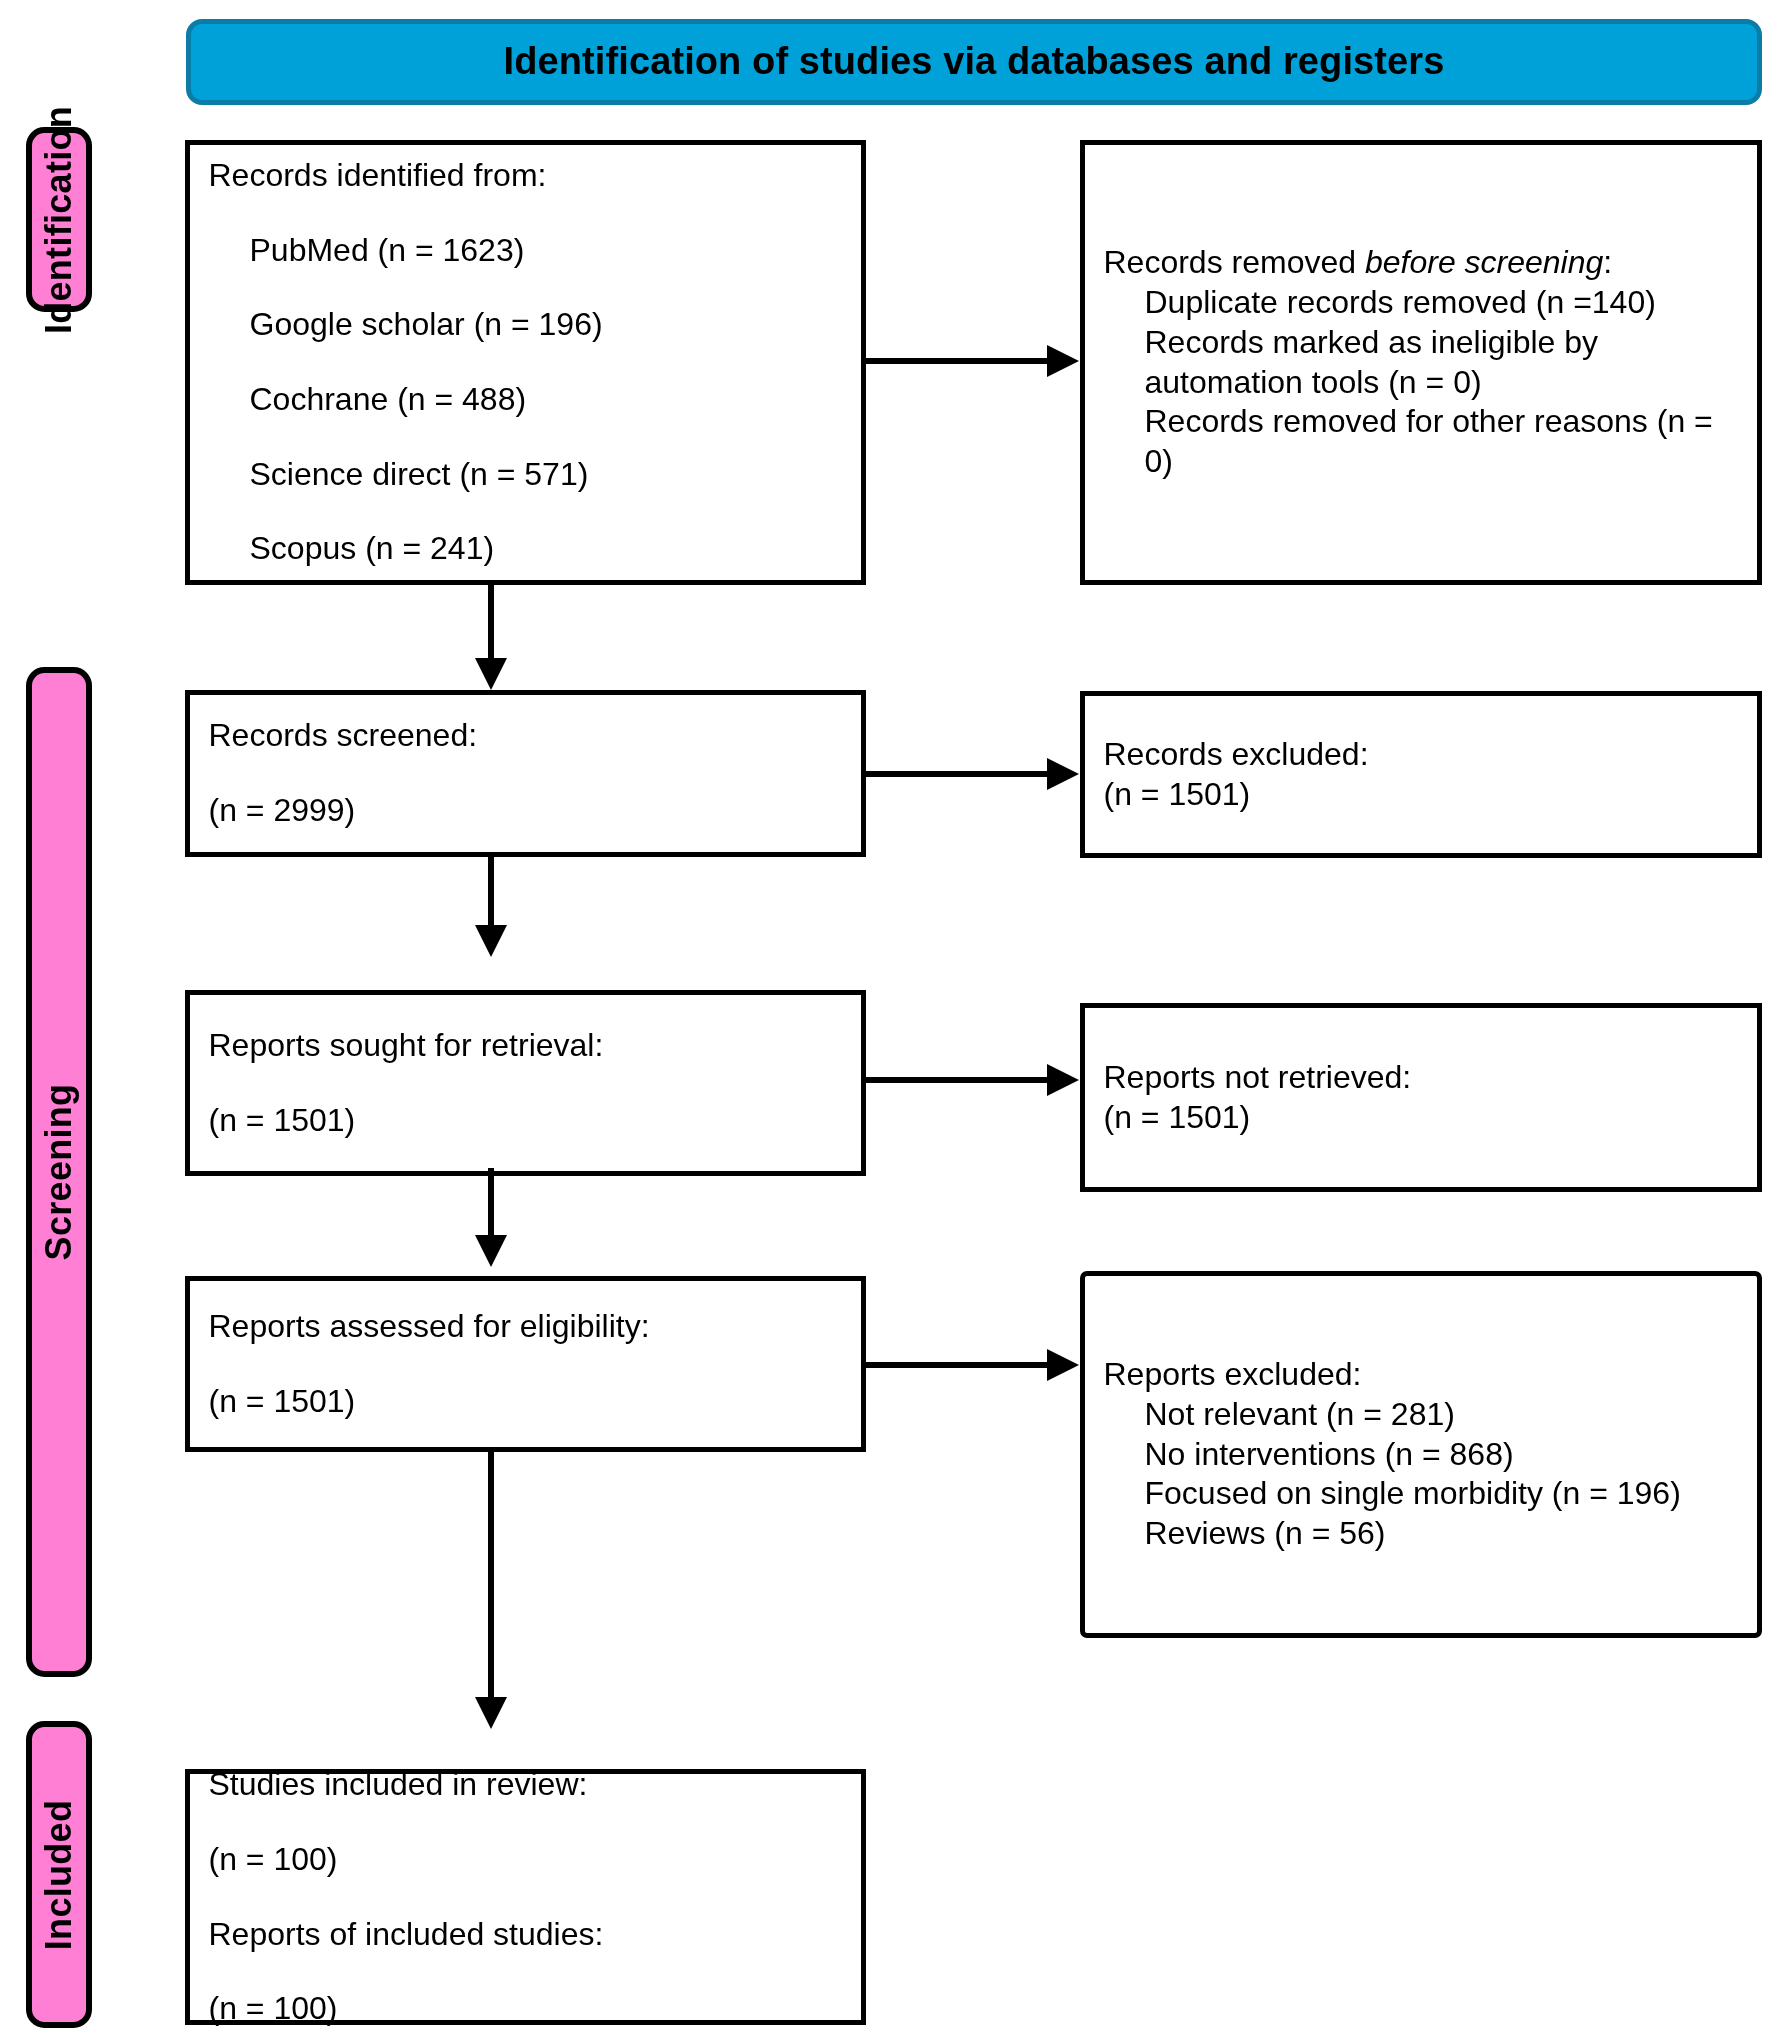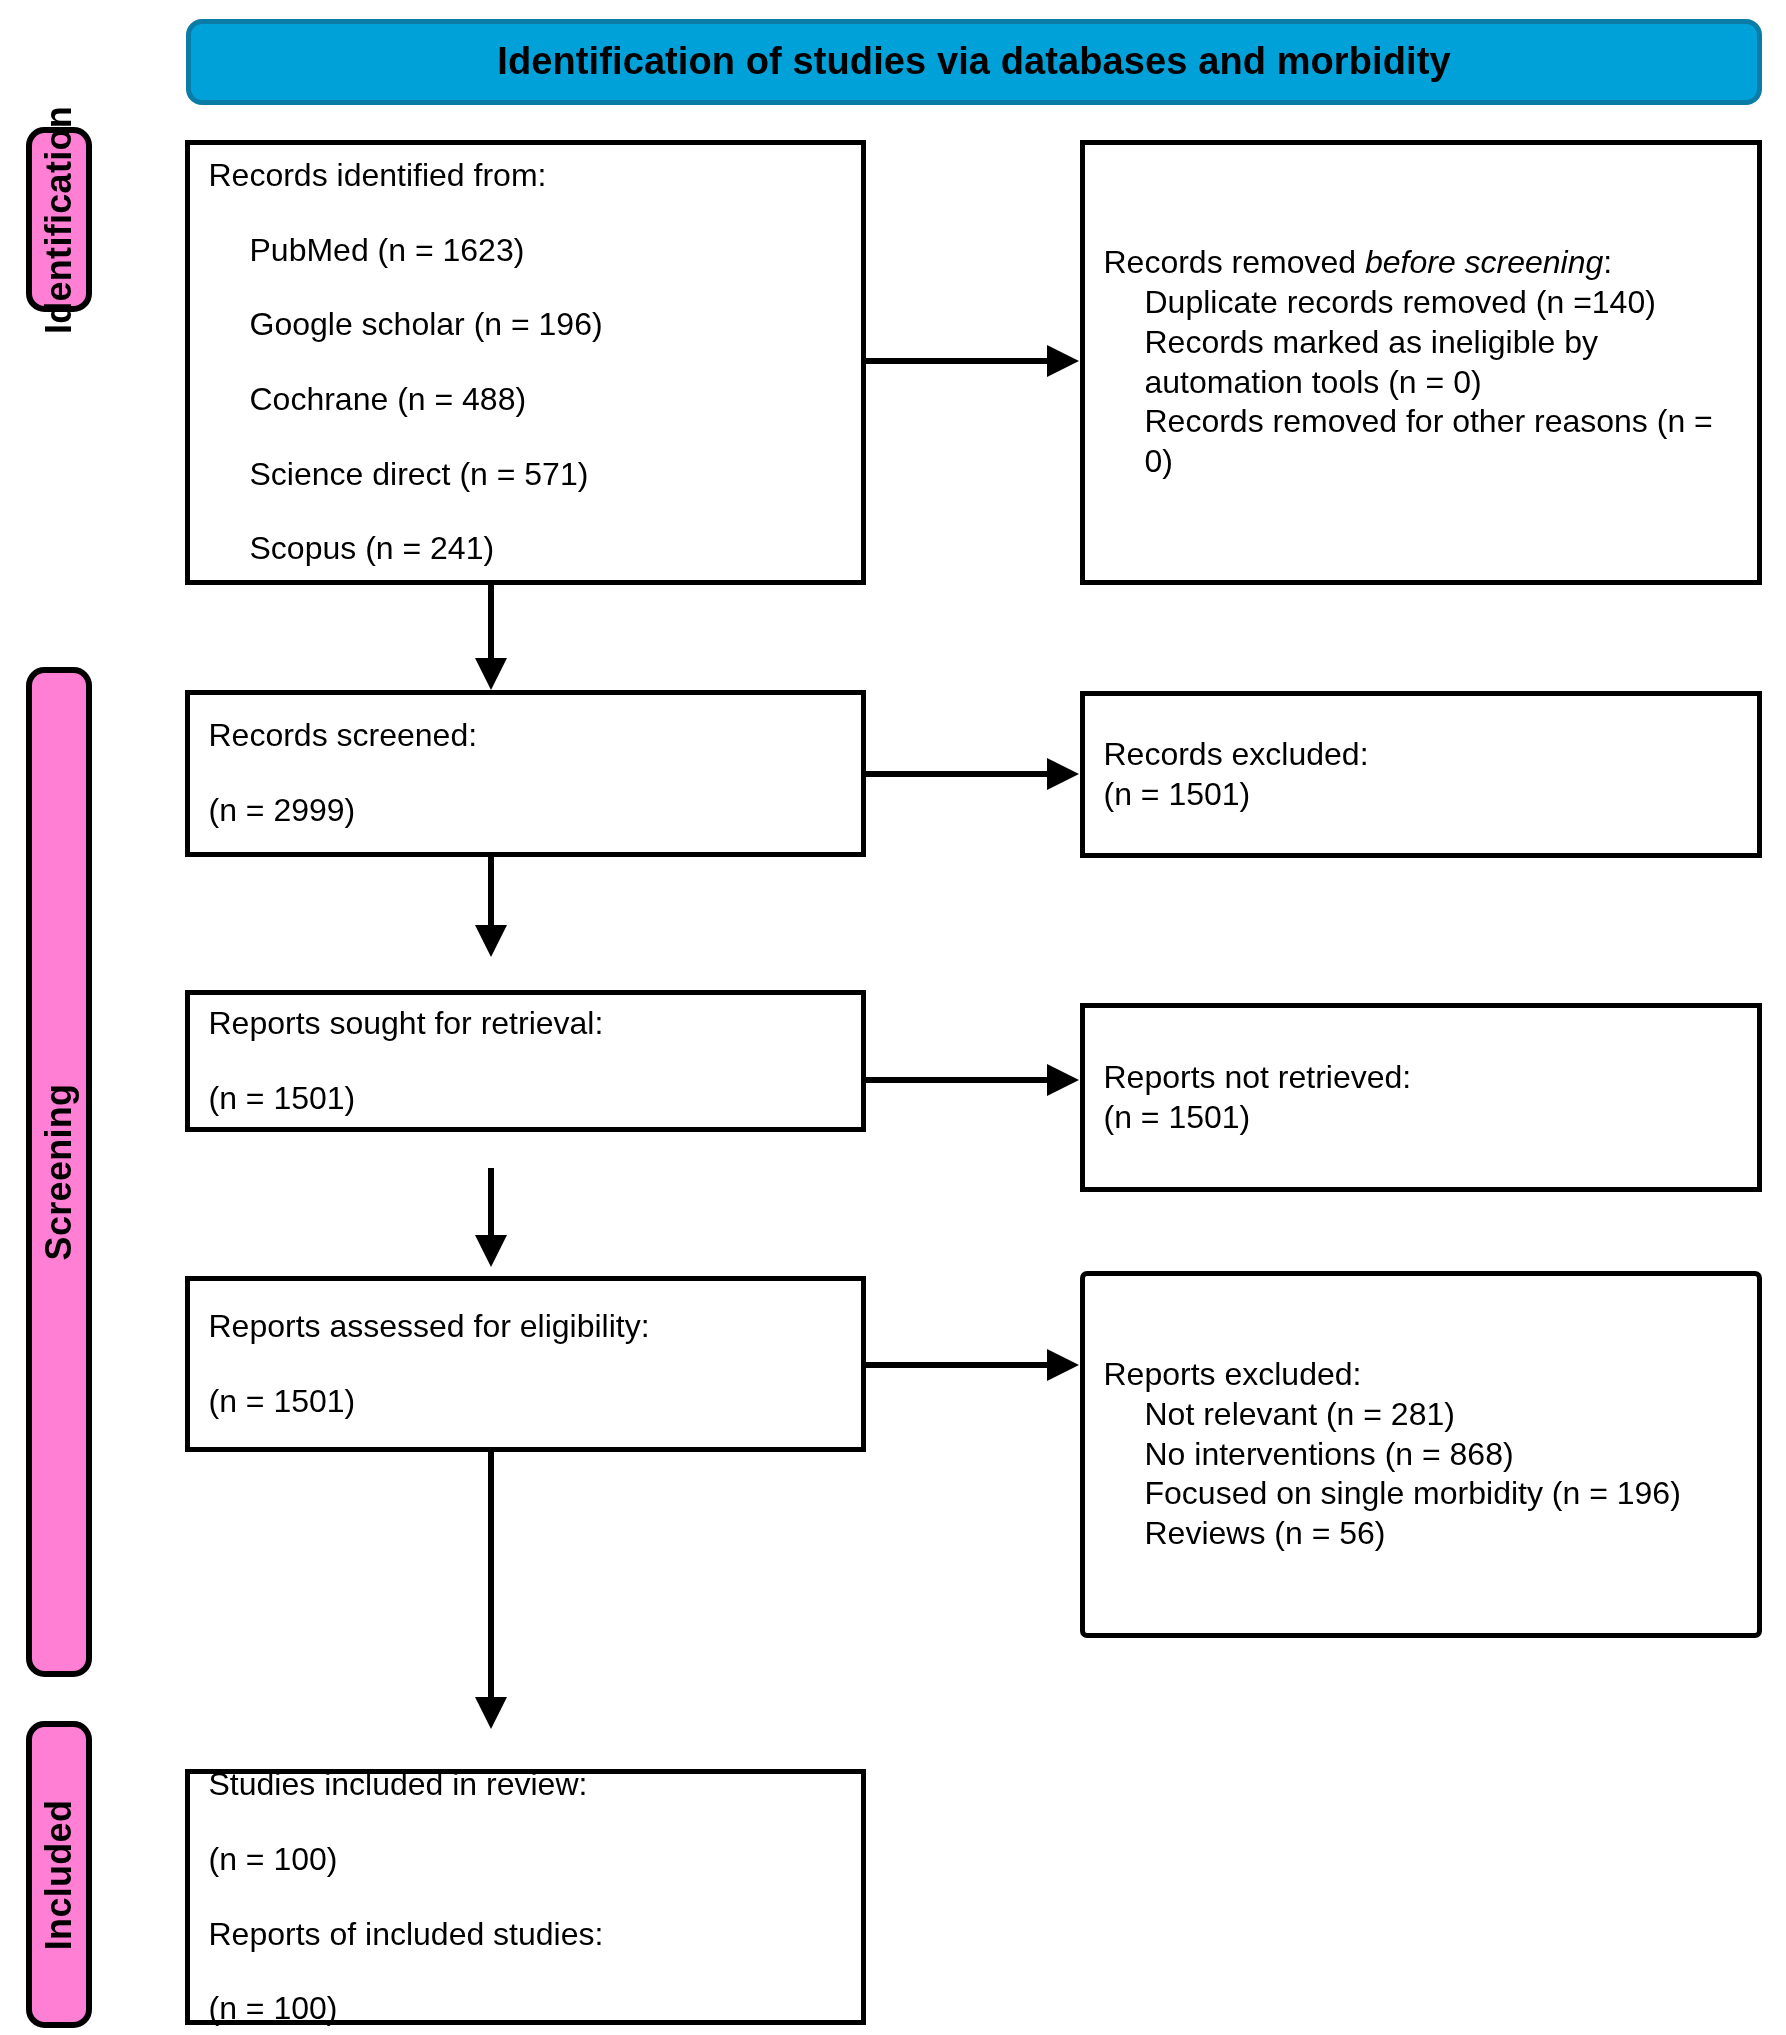--- a/index.html
+++ b/index.html
@@ -92,21 +92,21 @@
 
   
   .col-left  { left: 185px;  width: 681px; gap: 35px; }
   
   .col-right { left: 1080px; width: 682px; }
 
   #box-identified        { top: 140px;  height: 445px; }
   #box-removed-before    { top: 140px;  height: 445px; }
   #box-screened          { top: 690px; height: 167px; }
   #box-excluded          { top: 691px; height: 167px; }
-  #box-sought            { top: 990px; height: 142px; }
+  #box-sought            { top: 990px; height: 186px; }
   #box-not-retrieved     { top: 1003px; height: 189px; }
   #box-assessed          { top: 1276px; height: 176px; }
   #box-reports-excluded  { top: 1271px; height: 367px; border-radius: 7px; }
   #box-included          { top: 1769px; height: 256px; }
 
   
   .conn {
     position: absolute;
     background: #000000;
   }
@@ -129,21 +129,21 @@
     border-bottom: 16.6px solid transparent;
     border-left: 32px solid #000000;
   }
 </style>
 </head>
 <body>
 
 <div id="diagram">
 
   <div class="header-bar">
-    <div class="header-title">Identification of studies via databases and morbidity</div>
+    <div class="header-title">Identification of studies via databases and registers</div>
   </div>
 
   <div class="stage-label" id="stage-identification">
     <span class="stage-text">Identification</span>
   </div>
   <div class="stage-label" id="stage-screening">
     <span class="stage-text">Screening</span>
   </div>
   <div class="stage-label" id="stage-included">
     <span class="stage-text">Included</span>

